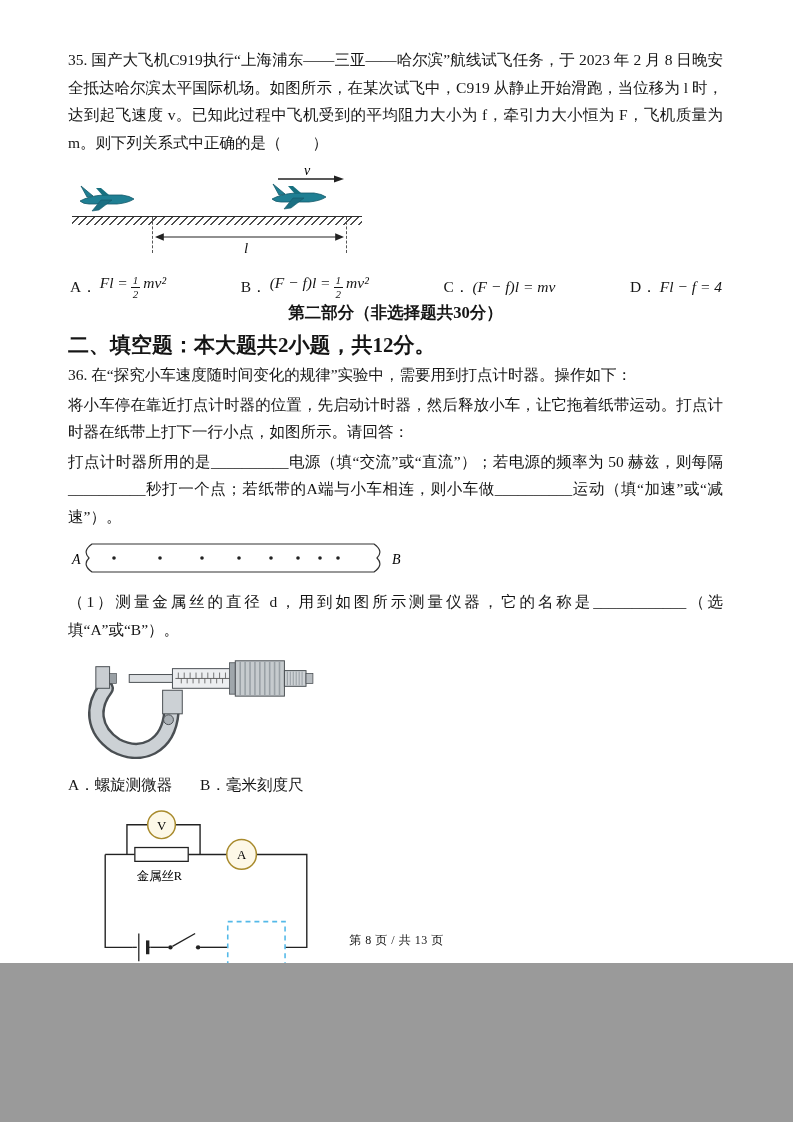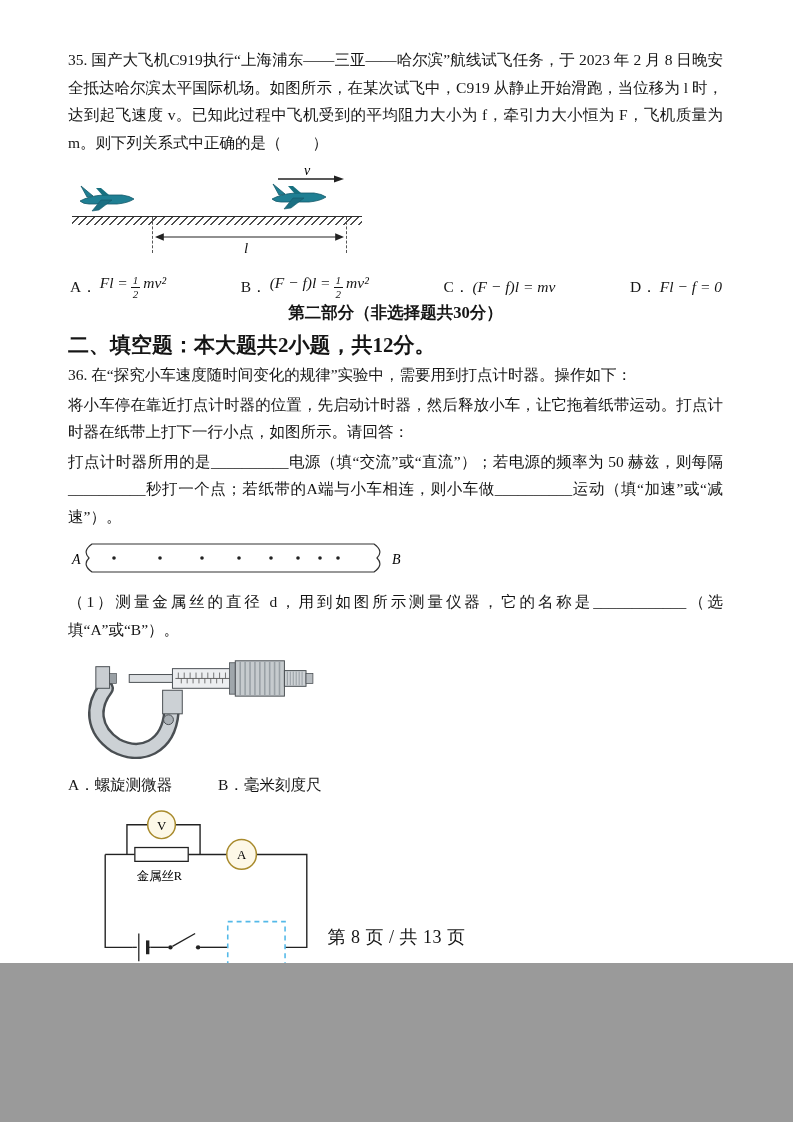--- a/index.html
+++ b/index.html
@@ -37,30 +37,30 @@
   .formula { font-style:italic; white-space:nowrap; display:inline-flex; align-items:flex-start; }
   .frac { display:inline-flex; flex-direction:column; align-items:center;
           font-size:11px; line-height:1.15; margin:0 3px; vertical-align:middle; }
   .frac .num { border-bottom:1px solid #151515; padding:0 2px; }
 
   .part-title { text-align:center; font-weight:bold; font-size:16.5px; margin-top:0; }
   .fill-title { font-weight:bold; font-size:21px; margin-top:7px; }
 
   .tape-wrap { margin:8px 0 4px 0; }
   .inst-opts { margin-top:12px; }
-  .inst-opts .optb { margin-left:42px; }
+  .inst-opts .optb { margin-left:24px; }
 
   .micrometer { margin:6px 0 0 4px; display:block; }
   .circuit { margin:8px 0 0 8px; display:block; }
 
   svg text { font-family:"Liberation Serif","DejaVu Serif",serif; }
   .svg-it { font-style:italic; }
 
   .footer { position:absolute; bottom:14px; left:0; right:0; text-align:center;
-            font-size:18px; letter-spacing:0.5px; }
+            font-size:12px; letter-spacing:0.5px; }
 </style>
 </head>
 <body>
 
 <div class="page">
   <div class="content">
 
     <p class="para">35. 国产大飞机C919执行“上海浦东——三亚——哈尔滨”航线试飞任务，于 2023 年 2 月 8 日晚安全抵达哈尔滨太平国际机场。如图所示，在某次试飞中，C919 从静止开始滑跑，当位移为 l 时，达到起飞速度 v。已知此过程中飞机受到的平均阻力大小为 f，牵引力大小恒为 F，飞机质量为 m。则下列关系式中正确的是（　　）</p>
 
     <div class="runway">
@@ -114,21 +114,21 @@
             </span>
           <span>mv²</span>
         </span>
       </div>
       <div class="option">
         <span class="opt-label">C．</span>
         <span class="formula">(F − f)l = mv</span>
       </div>
       <div class="option">
         <span class="opt-label">D．</span>
-        <span class="formula">Fl − f = 0</span>
+        <span class="formula">Fl − f = 4</span>
       </div>
     </div>
 
     <h2 class="part-title">第二部分（非选择题共30分）</h2>
     <h3 class="fill-title">二、填空题：本大题共2小题，共12分。</h3>
 
     <p class="para">36. 在“探究小车速度随时间变化的规律”实验中，需要用到打点计时器。操作如下：</p>
     <p class="para">将小车停在靠近打点计时器的位置，先启动计时器，然后释放小车，让它拖着纸带运动。打点计时器在纸带上打下一行小点，如图所示。请回答：</p>
     <p class="para">打点计时器所用的是__________电源（填“交流”或“直流”）；若电源的频率为 50 赫兹，则每隔__________秒打一个点；若纸带的A端与小车相连，则小车做__________运动（填“加速”或“减速”）。</p>
 

